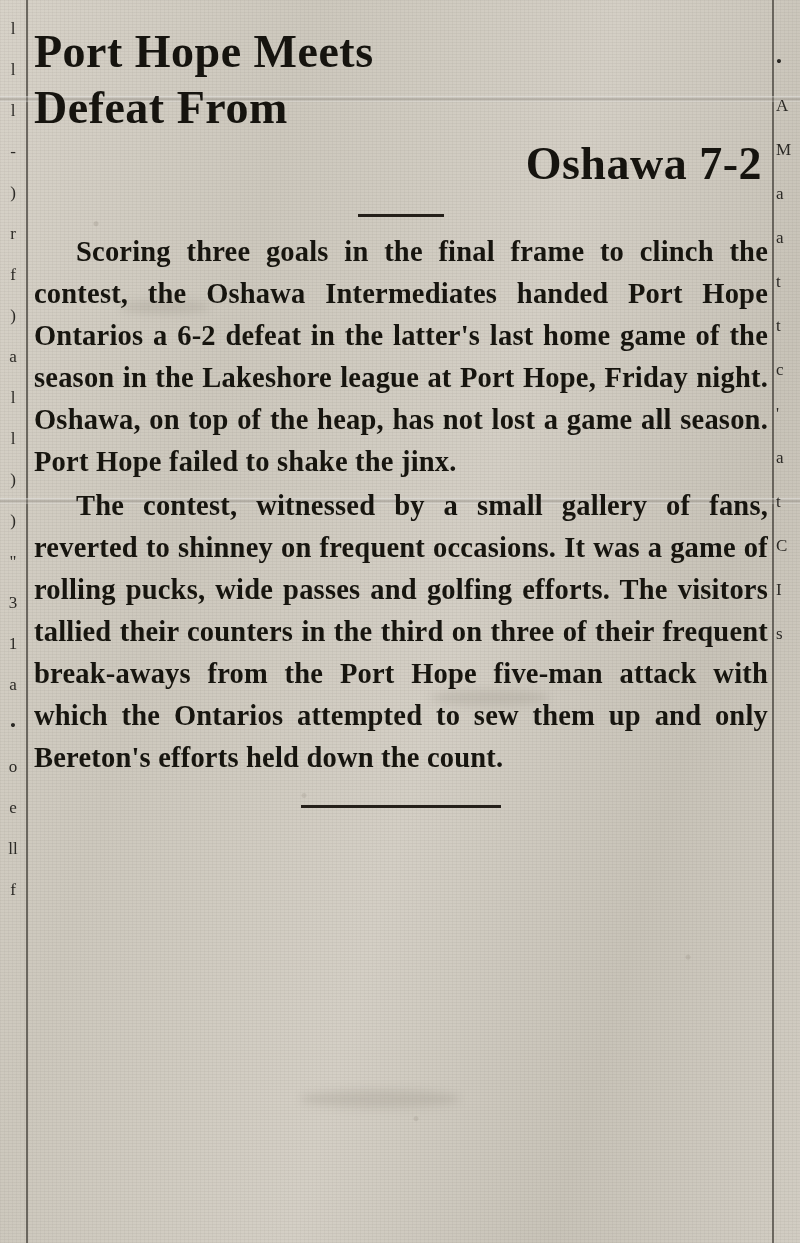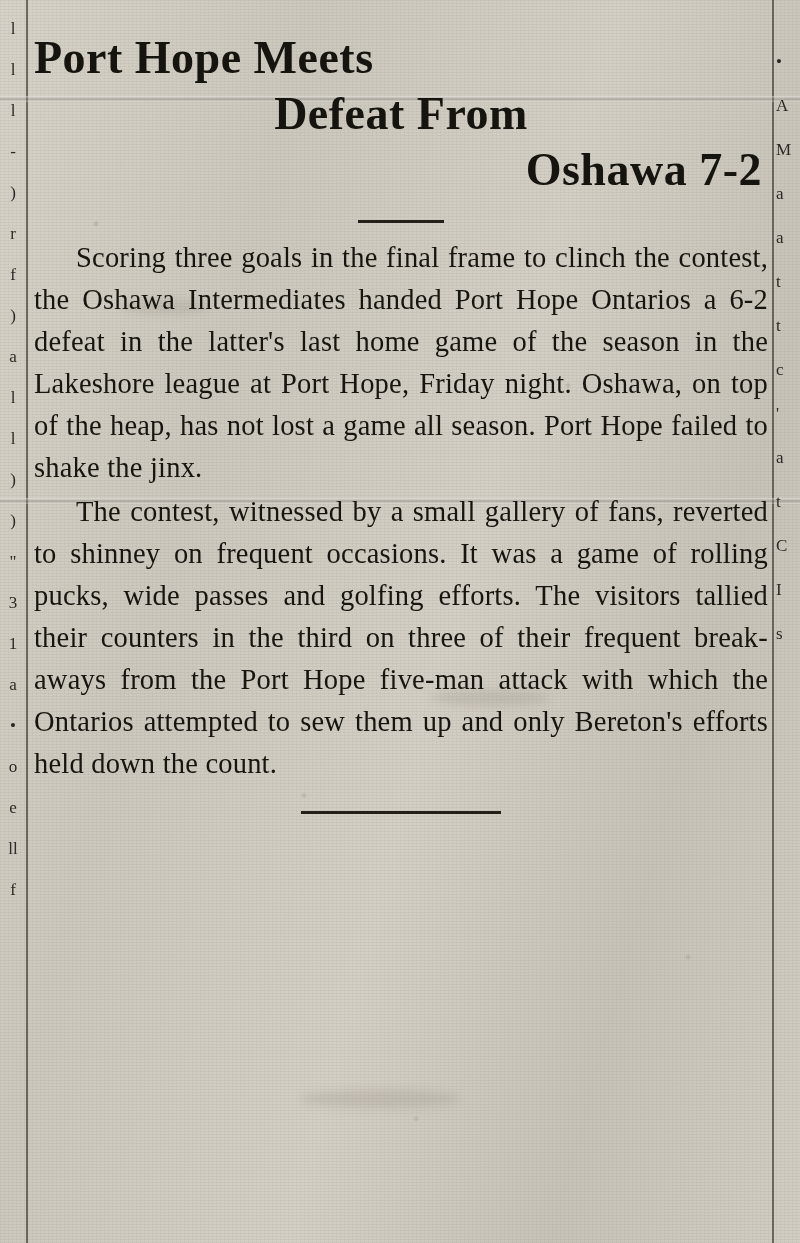--- a/index.html
+++ b/index.html
@@ -84,34 +84,34 @@
     font-size: 17px;
     line-height: 44px;
     text-align: left;
     font-family: "Liberation Serif", serif;
   }
   .gutter-left div, .gutter-right div { white-space: pre; }
 
   .article {
     position: absolute;
     left: 34px;
-    top: 30px;
+    top: 24px;
     width: 734px;
   }
   .headline {
     color: #16140f;
     font-family: "Liberation Serif", serif;
     font-weight: bold;
     font-size: 46px;
     line-height: 56px;
     letter-spacing: 0.5px;
     text-rendering: optimizeLegibility;
   }
   .hl-1 { text-align: left; }
-  .hl-2 { text-align: center; }
+  .hl-2 { text-align: left; }
   .hl-3 { text-align: right; padding-right: 6px; }
 
   .divider {
     width: 86px;
     height: 3px;
     background: #241f19;
     margin: 22px auto 14px auto;
   }
   .divider-bottom {
     width: 200px;
@@ -125,20 +125,21 @@
     font-family: "Liberation Serif", serif;
     font-size: 28.5px;
     line-height: 42px;
     text-align: justify;
     text-justify: inter-word;
     letter-spacing: 0.2px;
   }
   .body-text p {
     margin: 0 0 0 0;
     text-indent: 42px;
+    font-weight: bold;
   }
   .body-text p + p { margin-top: 2px; }
 
   
   .smudge {
     position: absolute;
     border-radius: 50%;
     background: rgba(110,104,95,0.16);
     filter: blur(4px);
     pointer-events: none;

